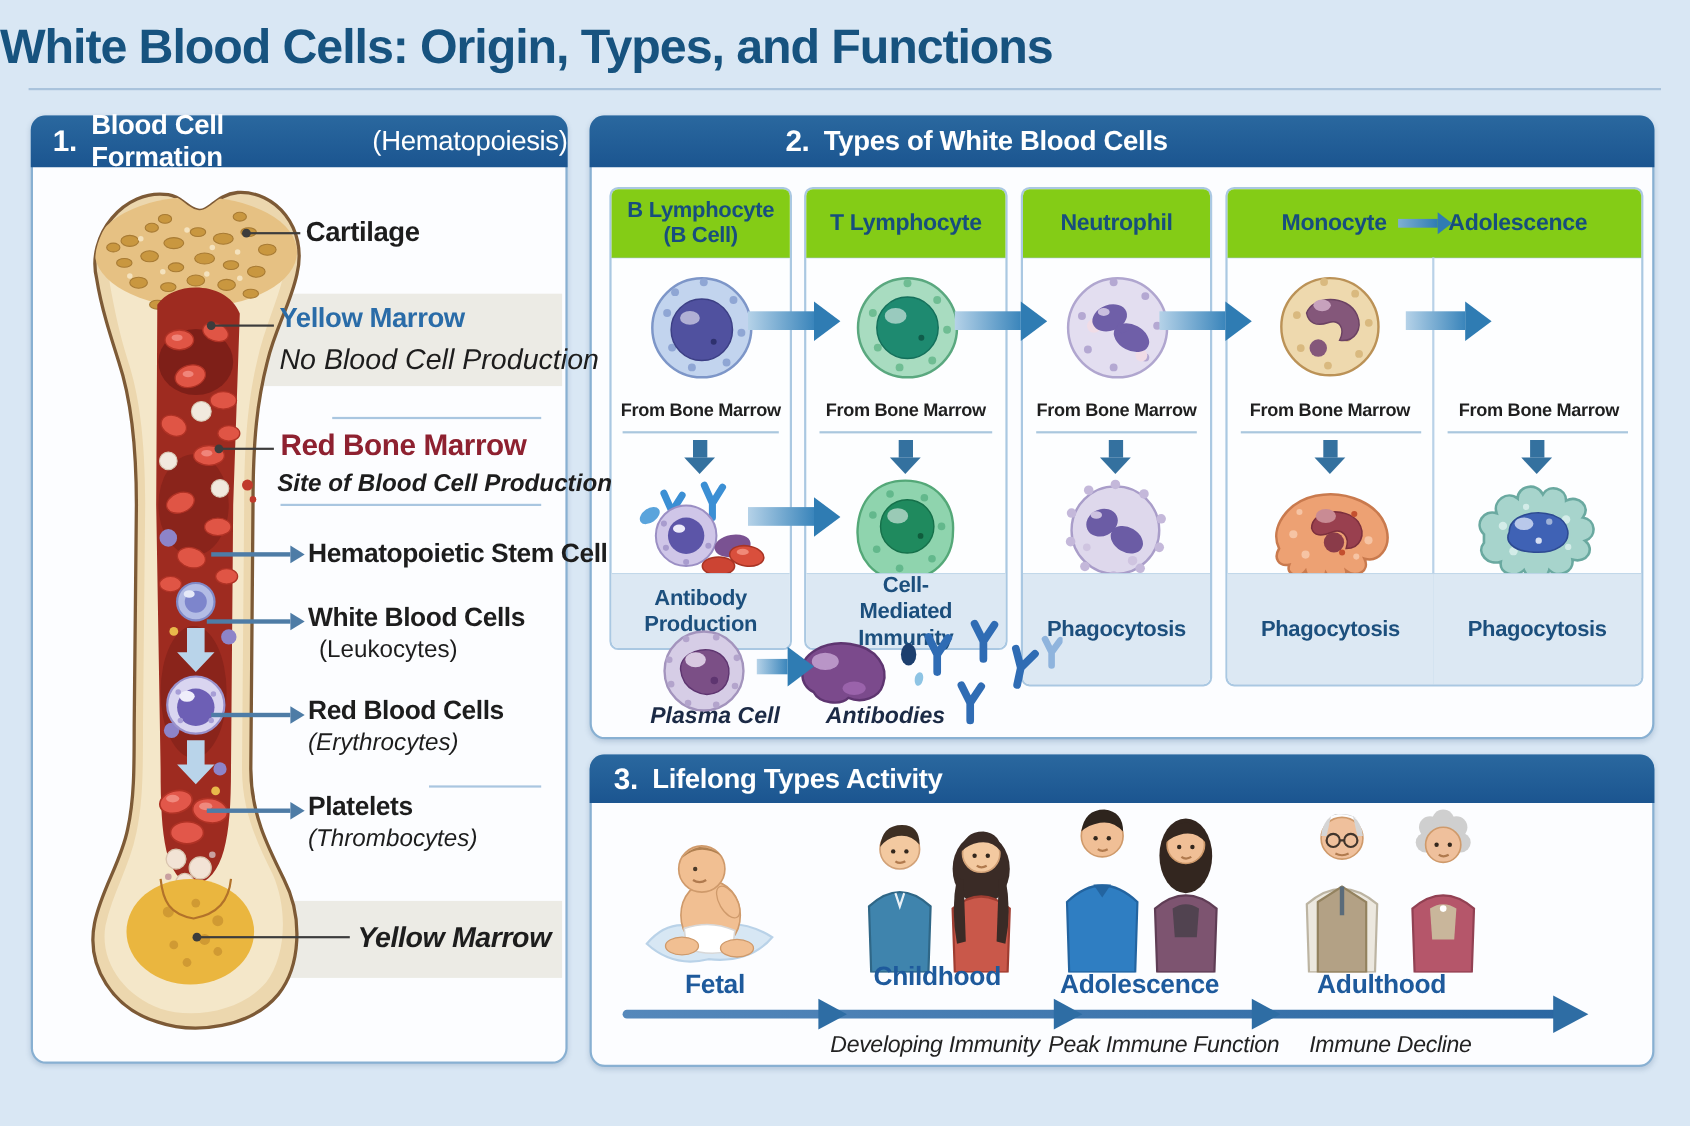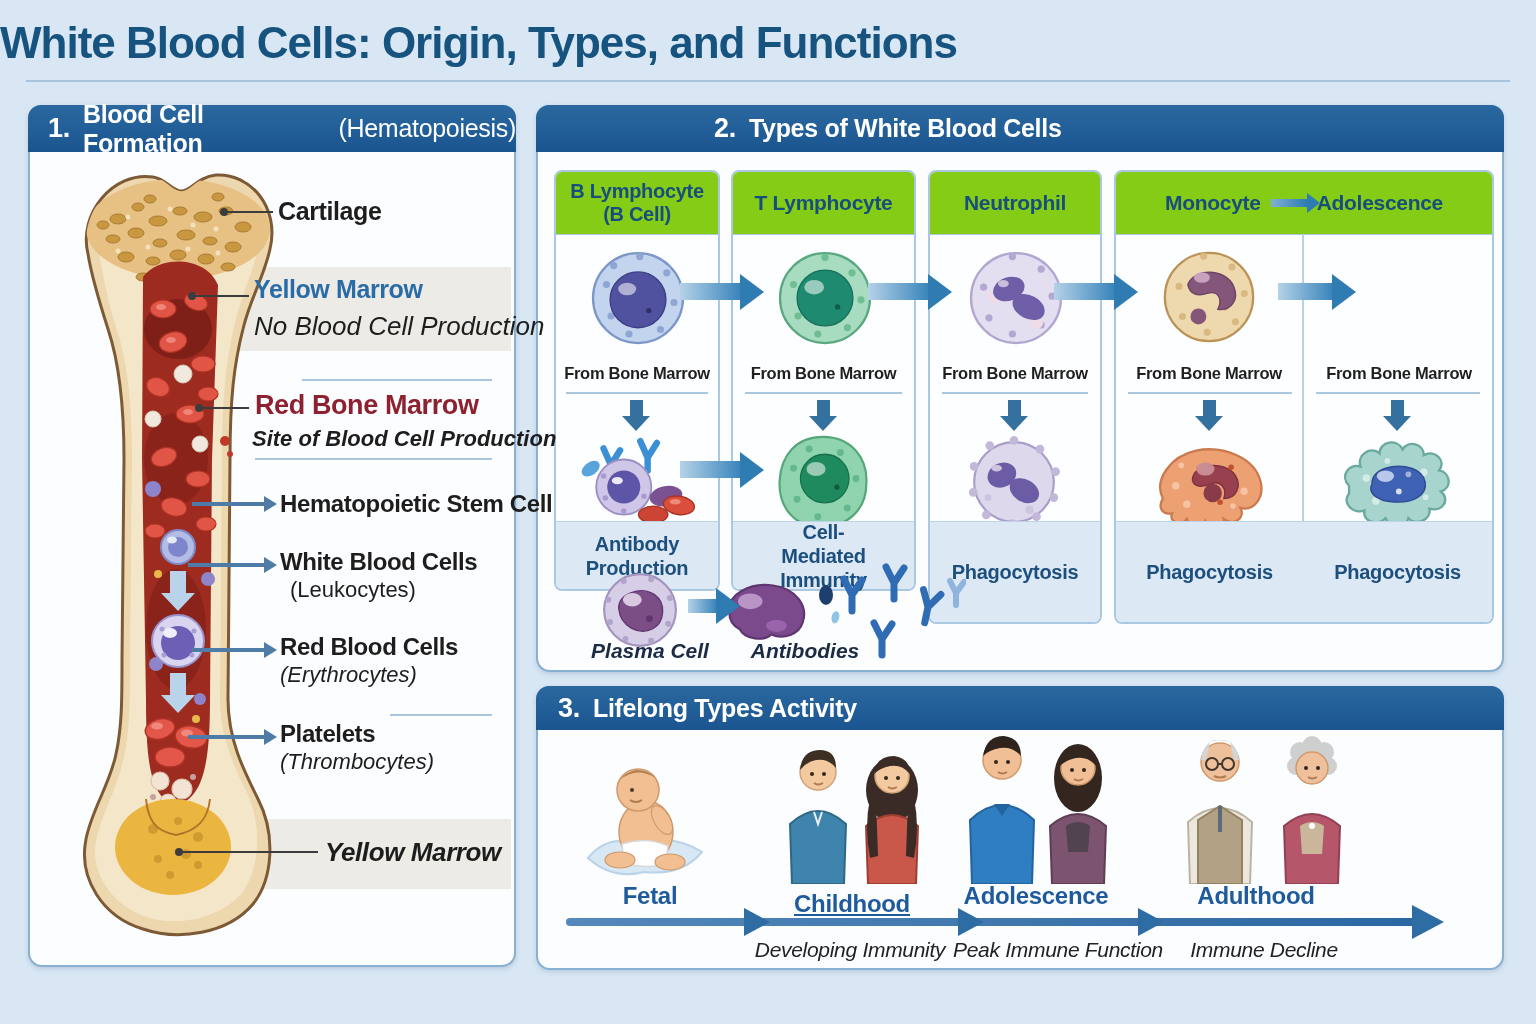--- a/index.html
+++ b/index.html
@@ -576,21 +576,21 @@
     <circle cx="162" cy="46" r="16" fill="#efc09c" stroke="#cf9a6b" stroke-width="1.5"></circle>
     <circle cx="156" cy="46" r="2" fill="#33271d"></circle>
       <circle cx="168" cy="46" r="2" fill="#33271d"></circle>
       <path d="M158 55 Q162 58 167 55" stroke="#b07a4e" stroke-width="2" fill="none"></path>
     <path d="M134 104 Q162 80 190 104 L188 162 L136 162 Z" fill="#b5566a" stroke="#924153" stroke-width="2"></path>
     <path d="M150 104 Q162 96 174 104 L172 132 L152 132 Z" fill="#c9b69b"></path>
     <circle cx="162" cy="104" r="3" fill="#ffffff"></circle>
   </svg>
 
   <div class="stage-lbl" style="left:52px;top:194px;width:120px;">Fetal</div>
-  <div class="stage-lbl" style="left:244px;top:202px;width:140px;text-decoration:underline;">Childhood</div>
+  <div class="stage-lbl" style="left:244px;top:186px;width:140px;">Childhood</div>
   <div class="stage-lbl" style="left:418px;top:194px;width:160px;">Adolescence</div>
   <div class="stage-lbl" style="left:638px;top:194px;width:160px;">Adulthood</div>
 
   <div class="tl-shaft" style="left:28px;top:230px;width:856px;">
     <div class="tl-head" style="left:178px;"></div>
     <div class="tl-head" style="left:392px;"></div>
     <div class="tl-head" style="left:572px;"></div>
     <div class="tl-head" style="left:846px;border-left-width:32px;border-top-width:17px;border-bottom-width:17px;top:-13px;"></div>
   </div>
 

